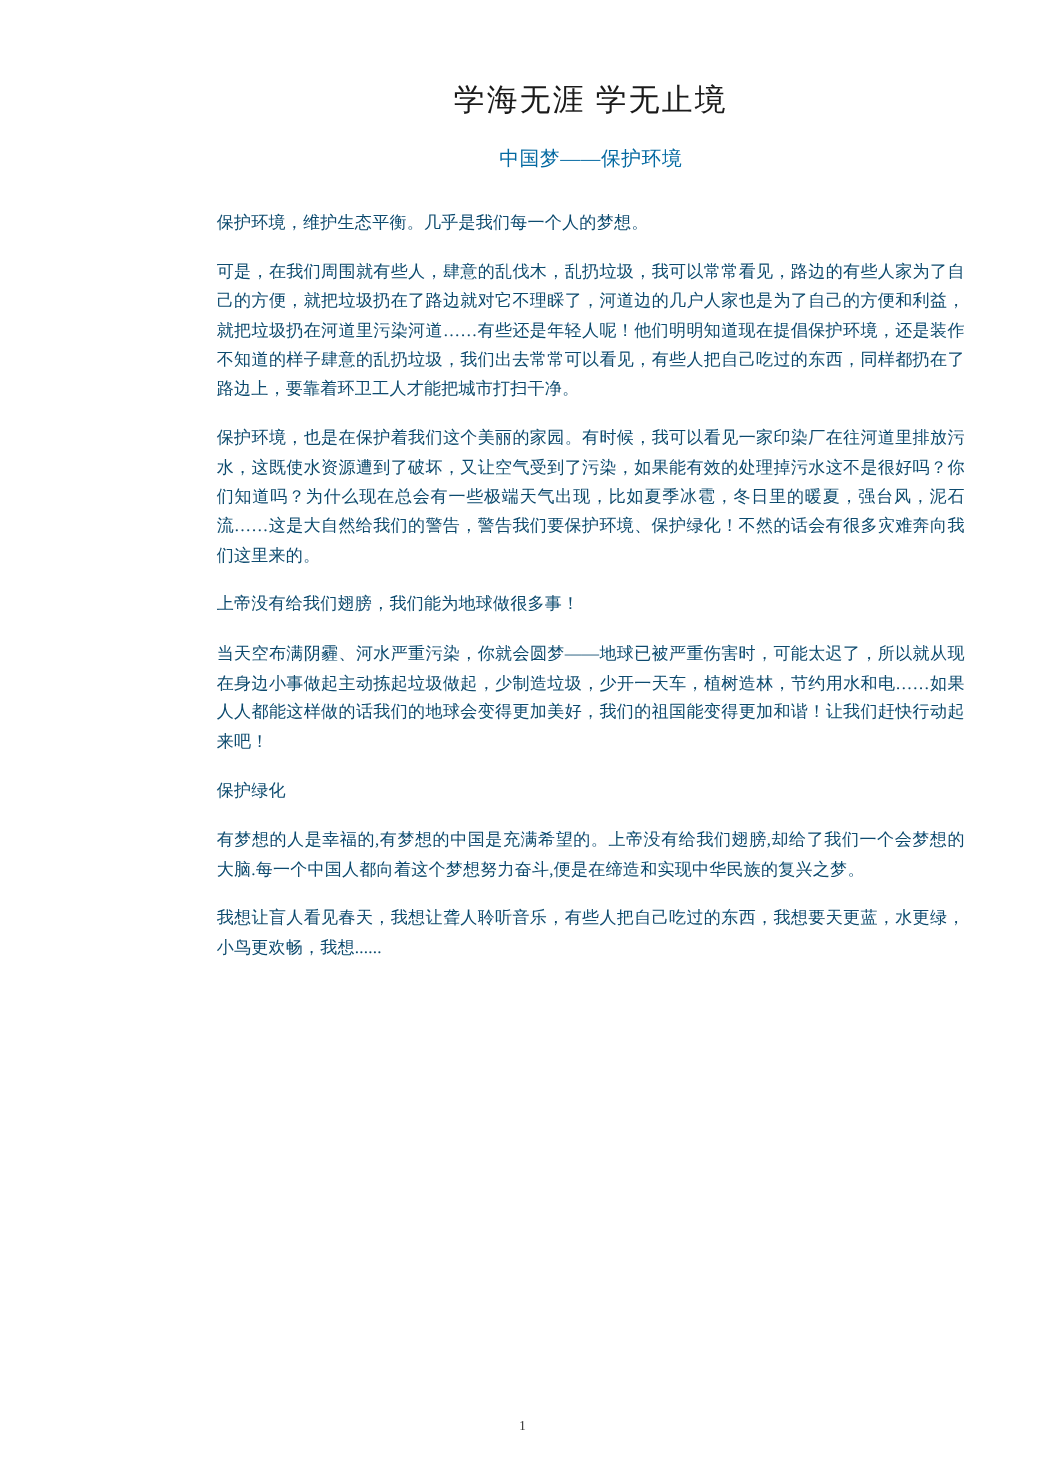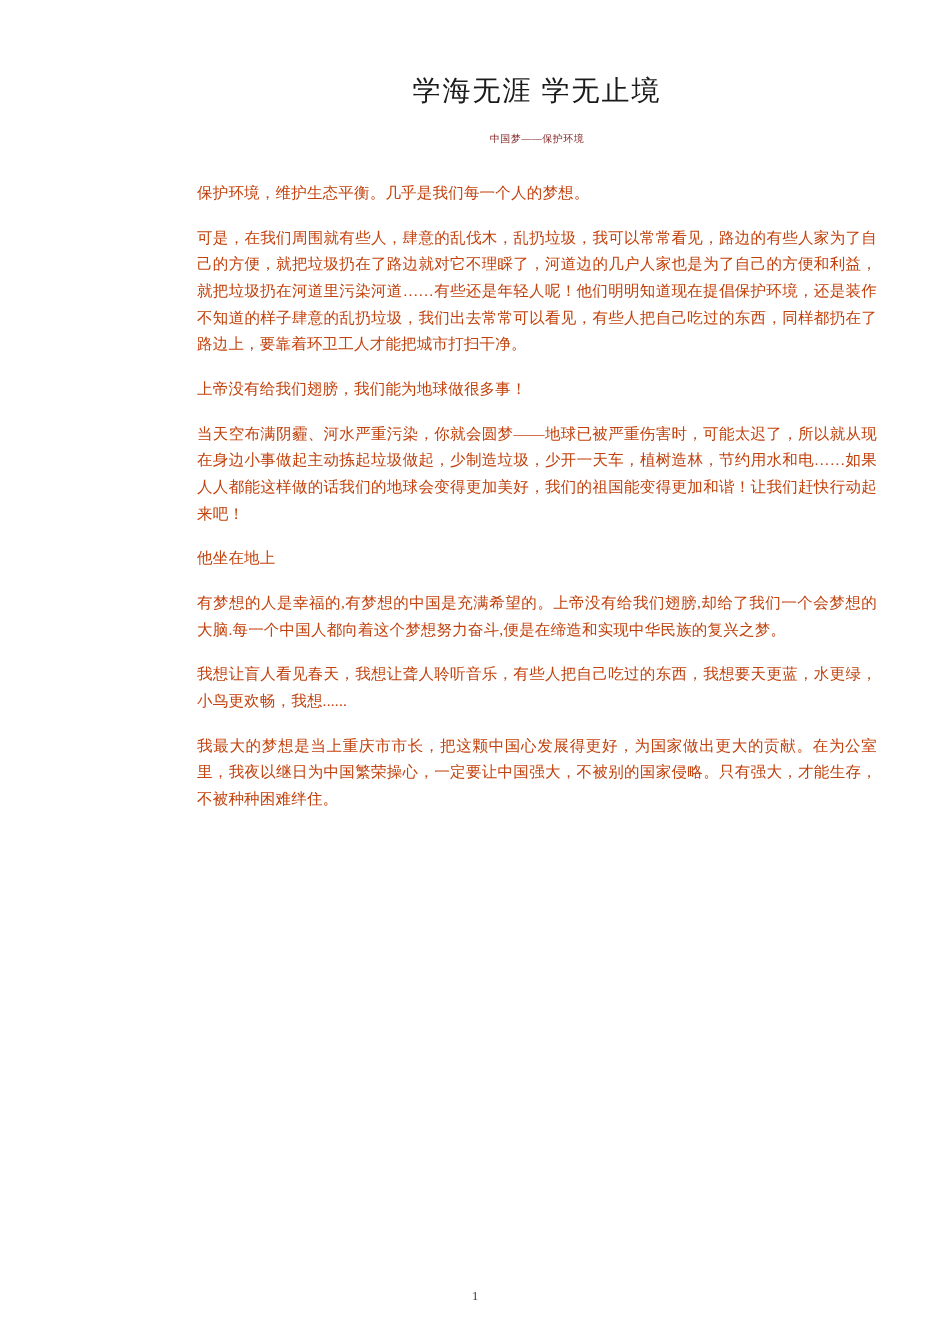--- a/index.html
+++ b/index.html
@@ -32,33 +32,33 @@
     font-size: 28px;
     font-weight: normal;
     color: #1a1a1a;
     letter-spacing: 2px;
     font-family: "Liberation Serif", "DejaVu Serif", serif;
   }
   .doc-subtitle {
     margin: 0;
     padding-top: 22px;
     text-align: center;
-    font-size: 10px;
-    color: #7f1d1d;
+    font-size: 18px;
+    color: #0369a1;
     font-weight: normal;
     letter-spacing: 0.5px;
   }
   .body-text {
     margin-top: 34px;
   }
   .para {
     margin: 0 0 18px 0;
     font-size: 15.5px;
     line-height: 1.72;
-    color: #c2410c;
+    color: #0c4a6e;
     text-align: justify;
     text-justify: inter-ideograph;
     letter-spacing: 0.2px;
   }
   .page-number {
     position: absolute;
     left: 0;
     right: 0;
     bottom: 52px;
     text-align: center;
@@ -72,24 +72,24 @@
 <div class="page">
   <div class="content">
 
     <h1 class="doc-title">学海无涯 学无止境</h1>
 
     <div class="doc-subtitle">中国梦——保护环境</div>
 
     <div class="body-text">
       <p class="para">保护环境，维护生态平衡。几乎是我们每一个人的梦想。</p>
       <p class="para">可是，在我们周围就有些人，肆意的乱伐木，乱扔垃圾，我可以常常看见，路边的有些人家为了自己的方便，就把垃圾扔在了路边就对它不理睬了，河道边的几户人家也是为了自己的方便和利益，就把垃圾扔在河道里污染河道……有些还是年轻人呢！他们明明知道现在提倡保护环境，还是装作不知道的样子肆意的乱扔垃圾，我们出去常常可以看见，有些人把自己吃过的东西，同样都扔在了路边上，要靠着环卫工人才能把城市打扫干净。</p>
+      <p class="para">保护环境，也是在保护着我们这个美丽的家园。有时候，我可以看见一家印染厂在往河道里排放污水，这既使水资源遭到了破坏，又让空气受到了污染，如果能有效的处理掉污水这不是很好吗？你们知道吗？为什么现在总会有一些极端天气出现，比如夏季冰雹，冬日里的暖夏，强台风，泥石流……这是大自然给我们的警告，警告我们要保护环境、保护绿化！不然的话会有很多灾难奔向我们这里来的。</p>
       <p class="para">上帝没有给我们翅膀，我们能为地球做很多事！</p>
       <p class="para">当天空布满阴霾、河水严重污染，你就会圆梦——地球已被严重伤害时，可能太迟了，所以就从现在身边小事做起主动拣起垃圾做起，少制造垃圾，少开一天车，植树造林，节约用水和电……如果人人都能这样做的话我们的地球会变得更加美好，我们的祖国能变得更加和谐！让我们赶快行动起来吧！</p>
-      <p class="para">他坐在地上</p>
+      <p class="para">保护绿化</p>
       <p class="para">有梦想的人是幸福的,有梦想的中国是充满希望的。上帝没有给我们翅膀,却给了我们一个会梦想的大脑.每一个中国人都向着这个梦想努力奋斗,便是在缔造和实现中华民族的复兴之梦。</p>
       <p class="para">我想让盲人看见春天，我想让聋人聆听音乐，有些人把自己吃过的东西，我想要天更蓝，水更绿，小鸟更欢畅，我想......</p>
-      <p class="para">我最大的梦想是当上重庆市市长，把这颗中国心发展得更好，为国家做出更大的贡献。在为公室里，我夜以继日为中国繁荣操心，一定要让中国强大，不被别的国家侵略。只有强大，才能生存，不被种种困难绊住。</p>
     </div>
 
   </div>
 
   <div class="page-number">1</div>
 </div>
 
 </body></html>

